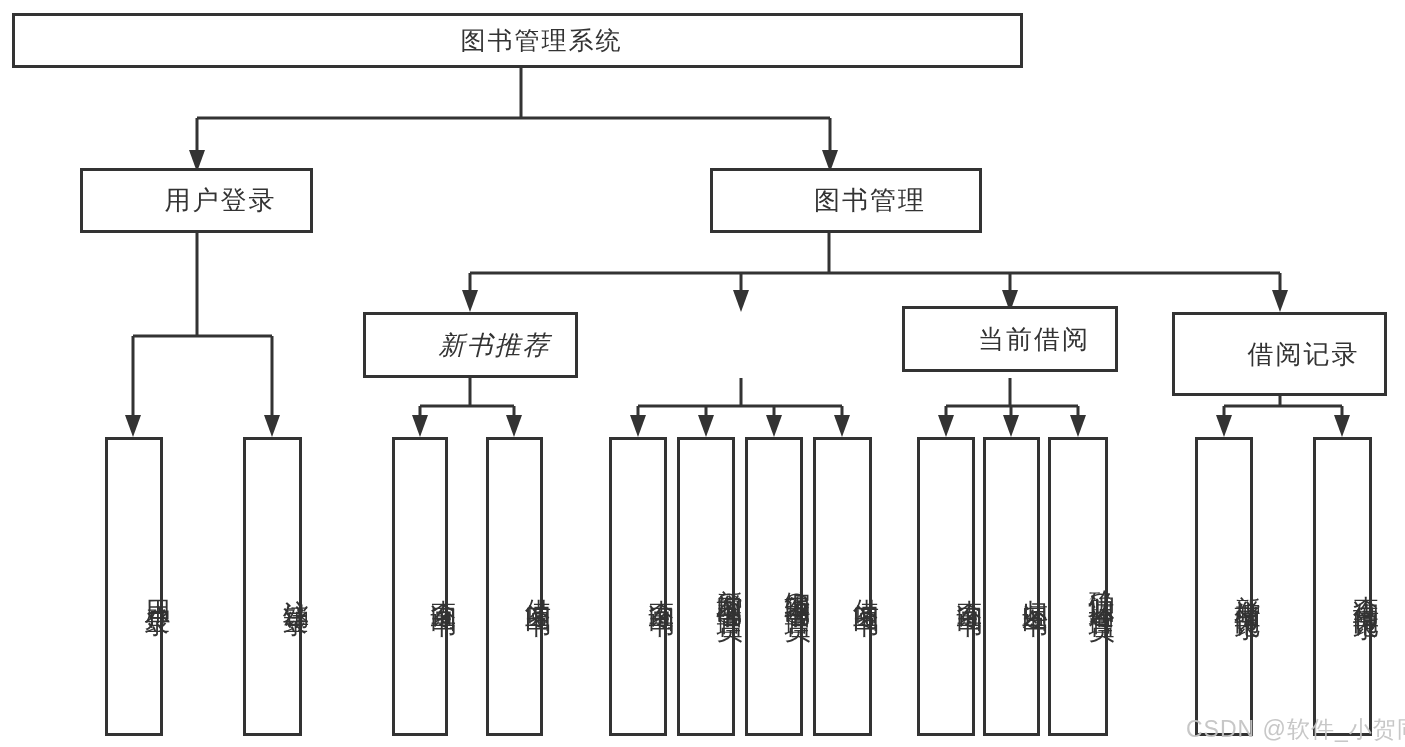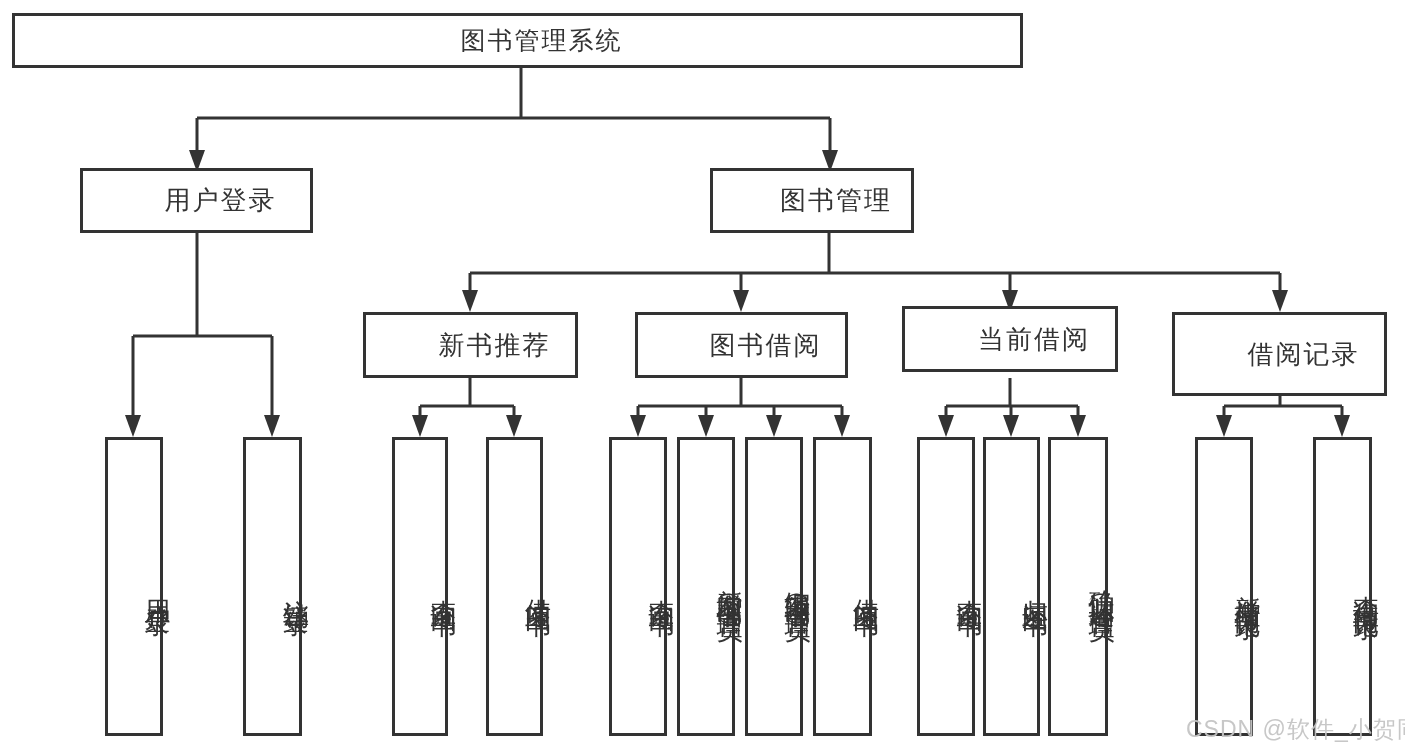--- a/index.html
+++ b/index.html
@@ -108,29 +108,26 @@
     </g>
   </svg>
 
   <div class="node" style="left:12px; top:13px; width:1011px; height:55px;">
     <span class="hlabel root">图书管理系统</span>
   </div>
 
   <div class="node" style="left:80px; top:168px; width:233px; height:65px;">
     <span class="hlabel">用户登录</span>
   </div>
-  <div class="node" style="left:710px; top:168px; width:204px; height:65px;">
+  <div class="node" style="left:710px; top:168px; width:272px; height:65px;">
     <span class="hlabel">图书管理</span>
   </div>
 
-  <div class="node" style="left:363px; top:312px; width:215px; height:66px;">
+  <div class="node" style="left:363px; top:312px; width:215px; height:66px;font-style:italic;">
     <span class="hlabel">新书推荐</span>
-  </div>
-  <div class="node" style="left:635px; top:312px; width:213px; height:66px;">
-    <span class="hlabel">图书借阅</span>
   </div>
   <div class="node" style="left:902px; top:306px; width:216px; height:66px;">
     <span class="hlabel">当前借阅</span>
   </div>
   <div class="node" style="left:1172px; top:312px; width:215px; height:84px;">
     <span class="hlabel">借阅记录</span>
   </div>
 
   <div class="node" style="left:105px; top:437px; width:58px; height:299px;">
     <span class="vlabel">用户登录</span>

